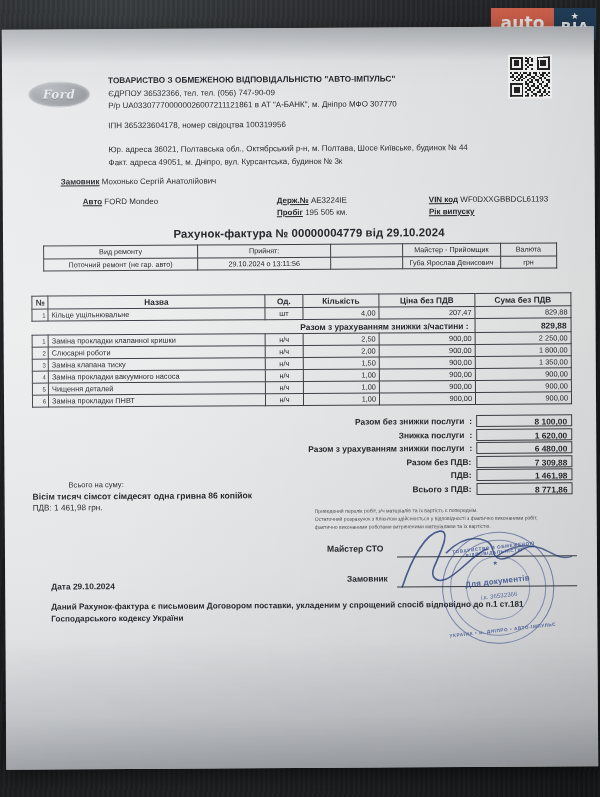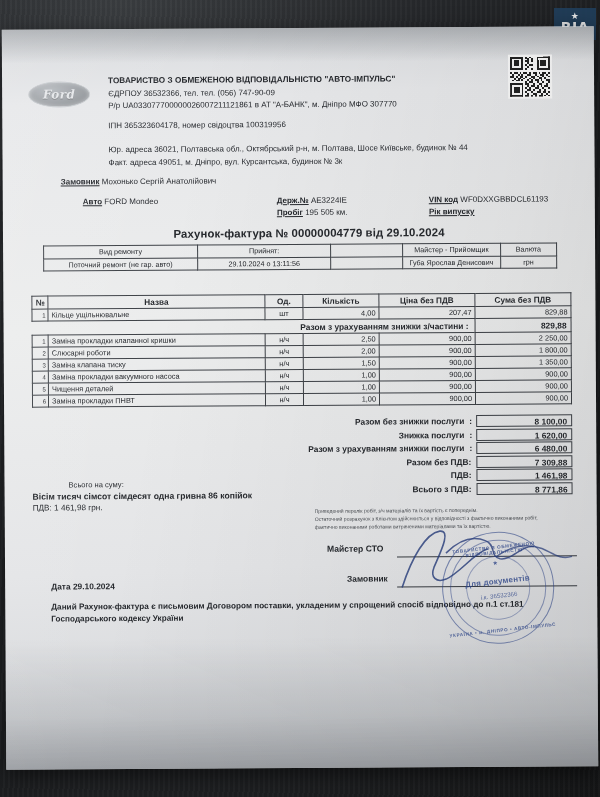--- a/index.html
+++ b/index.html
@@ -216,20 +216,21 @@
     background:linear-gradient(180deg, rgba(150,153,158,0) 0%, rgba(140,144,149,.30) 60%, rgba(110,114,120,.55) 100%);
     pointer-events:none;
   }
 </style>
 </head>
 <body>
 
 <div class="backdrop"></div>
 
 <div class="ria">
+  <div class="ria-auto">auto</div>
   <div class="ria-ria">
     <div class="ria-star">★</div>
     <div class="ria-txt">RIA</div>
     <div class="ria-com">.com</div>
   </div>
 </div>
 
 <div class="sheet">
 <div class="page ink">
 

